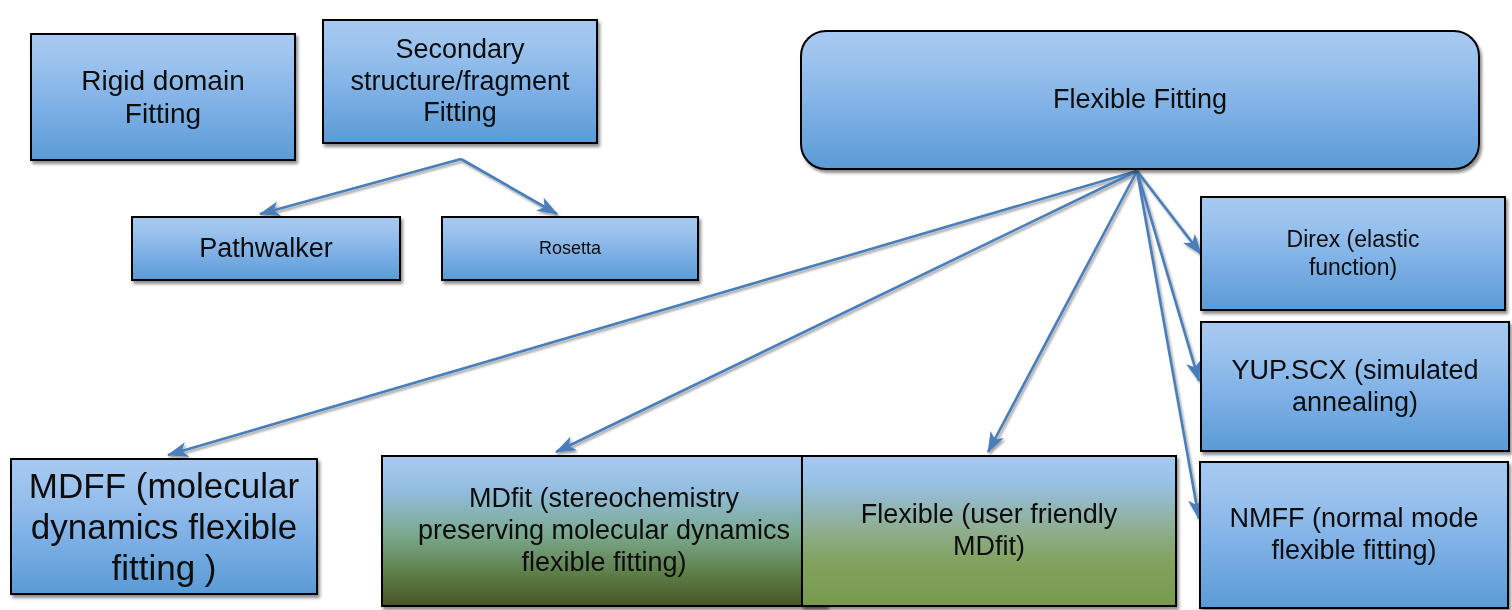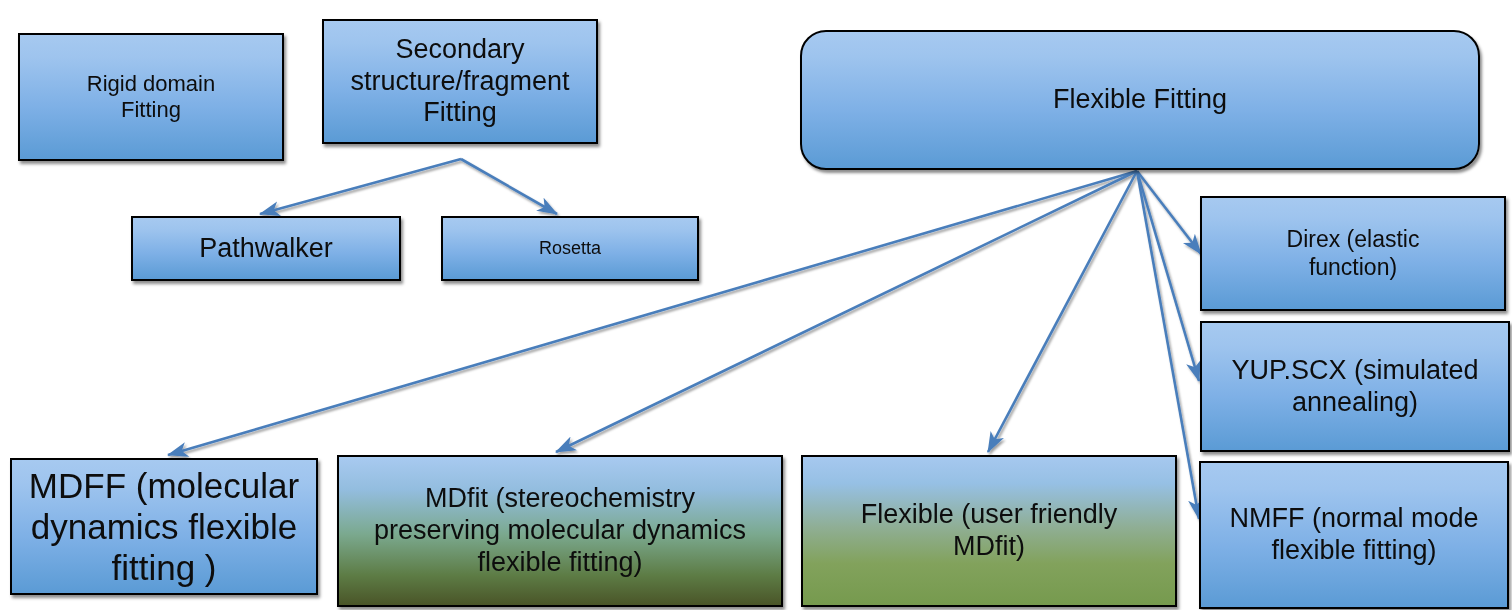--- a/index.html
+++ b/index.html
@@ -29,20 +29,21 @@
     box-shadow: 2px 3px 3px rgba(0,0,0,0.45);
     z-index: 3;
     white-space: pre-line;
     padding: 2px 6px;
   }
   .fill-blue {
     background: linear-gradient(to bottom, #a6c9f0 0%, #9ec4ee 18%, #7eb0e6 58%, #5b9bd5 100%);
   }
   .fill-blue-green-dark {
     background: linear-gradient(to bottom, #a8caf0 0%, #93bddf 22%, #7ba98f 52%, #5d7c45 80%, #4a5528 100%);
+    margin-left: 44px;
   }
   .fill-blue-green {
     background: linear-gradient(to bottom, #a6c8ef 0%, #96c0e4 18%, #8fae93 48%, #82a25c 72%, #769a4e 100%);
   }
   svg.edges {
     position: absolute;
     left: 0;
     top: 0;
     width: 1512px;
     height: 610px;
@@ -68,21 +69,21 @@
         <line x1="461" y1="159" x2="557" y2="214" stroke="#4a7ebb" stroke-width="2.6" marker-end="url(#arrowhead)"></line>
         <line x1="1137" y1="171" x2="168" y2="455" stroke="#4a7ebb" stroke-width="2.6" marker-end="url(#arrowhead)"></line>
         <line x1="1137" y1="171" x2="556" y2="452" stroke="#4a7ebb" stroke-width="2.6" marker-end="url(#arrowhead)"></line>
         <line x1="1137" y1="171" x2="988" y2="452" stroke="#4a7ebb" stroke-width="2.6" marker-end="url(#arrowhead)"></line>
         <line x1="1137" y1="171" x2="1199" y2="519" stroke="#4a7ebb" stroke-width="2.6" marker-end="url(#arrowhead)"></line>
         <line x1="1137" y1="171" x2="1199" y2="381" stroke="#4a7ebb" stroke-width="2.6" marker-end="url(#arrowhead)"></line>
         <line x1="1137" y1="171" x2="1201" y2="254" stroke="#4a7ebb" stroke-width="2.6" marker-end="url(#arrowhead)"></line>
       </g>
   </svg>
   <div id="node-layer">
-      <div class="node fill-blue" style="left: 18px; top: 33px; width: 266px; height: 128px; font-size: 22px;">Rigid domain
+      <div class="node fill-blue" style="left: 30px; top: 33px; width: 266px; height: 128px; font-size: 28px;">Rigid domain
 Fitting</div>
       <div class="node fill-blue" style="left: 322px; top: 19px; width: 276px; height: 125px; font-size: 27px;">Secondary
 structure/fragment
 Fitting</div>
       <div class="node fill-blue" style="left: 800px; top: 30px; width: 680px; height: 140px; font-size: 27px; border-radius: 26px;">Flexible Fitting</div>
       <div class="node fill-blue" style="left: 131px; top: 216px; width: 270px; height: 65px; font-size: 27px;">Pathwalker</div>
       <div class="node fill-blue" style="left: 441px; top: 216px; width: 258px; height: 65px; font-size: 18px;">Rosetta</div>
       <div class="node fill-blue" style="left: 1200px; top: 196px; width: 306px; height: 115px; font-size: 23px;">Direx (elastic
 function)</div>
       <div class="node fill-blue" style="left: 1200px; top: 321px; width: 310px; height: 131px; font-size: 27px;">YUP.SCX (simulated

